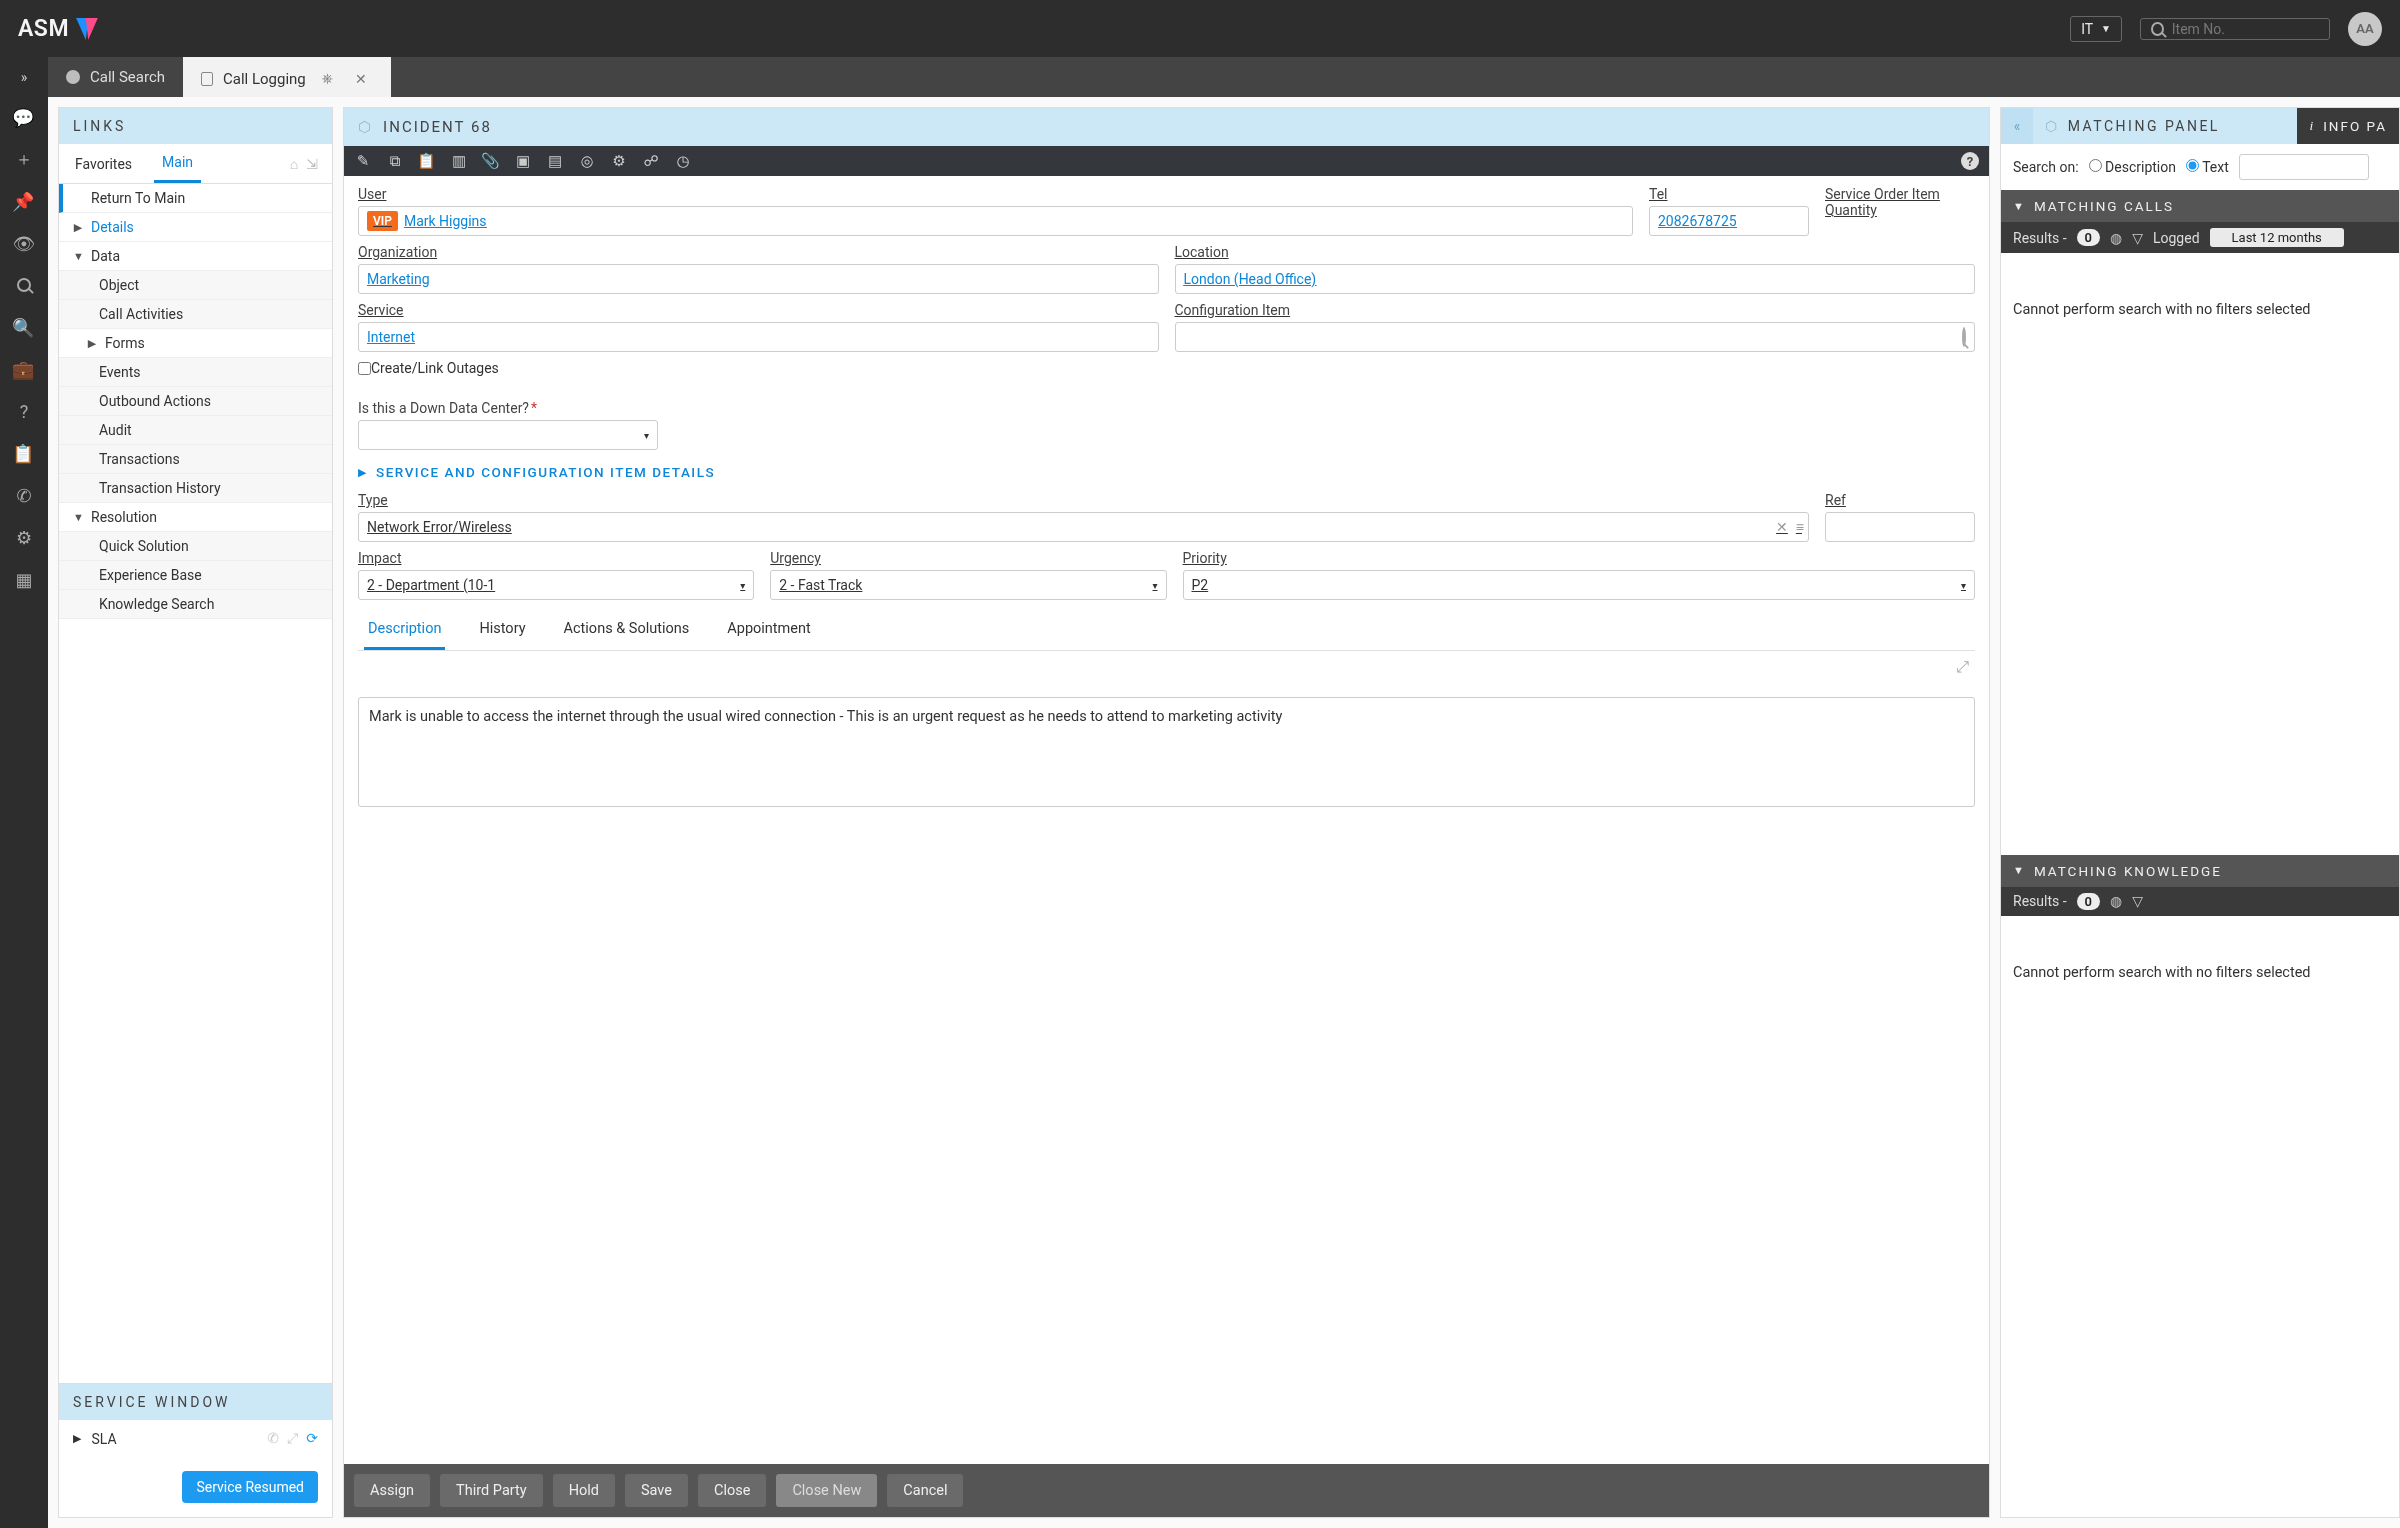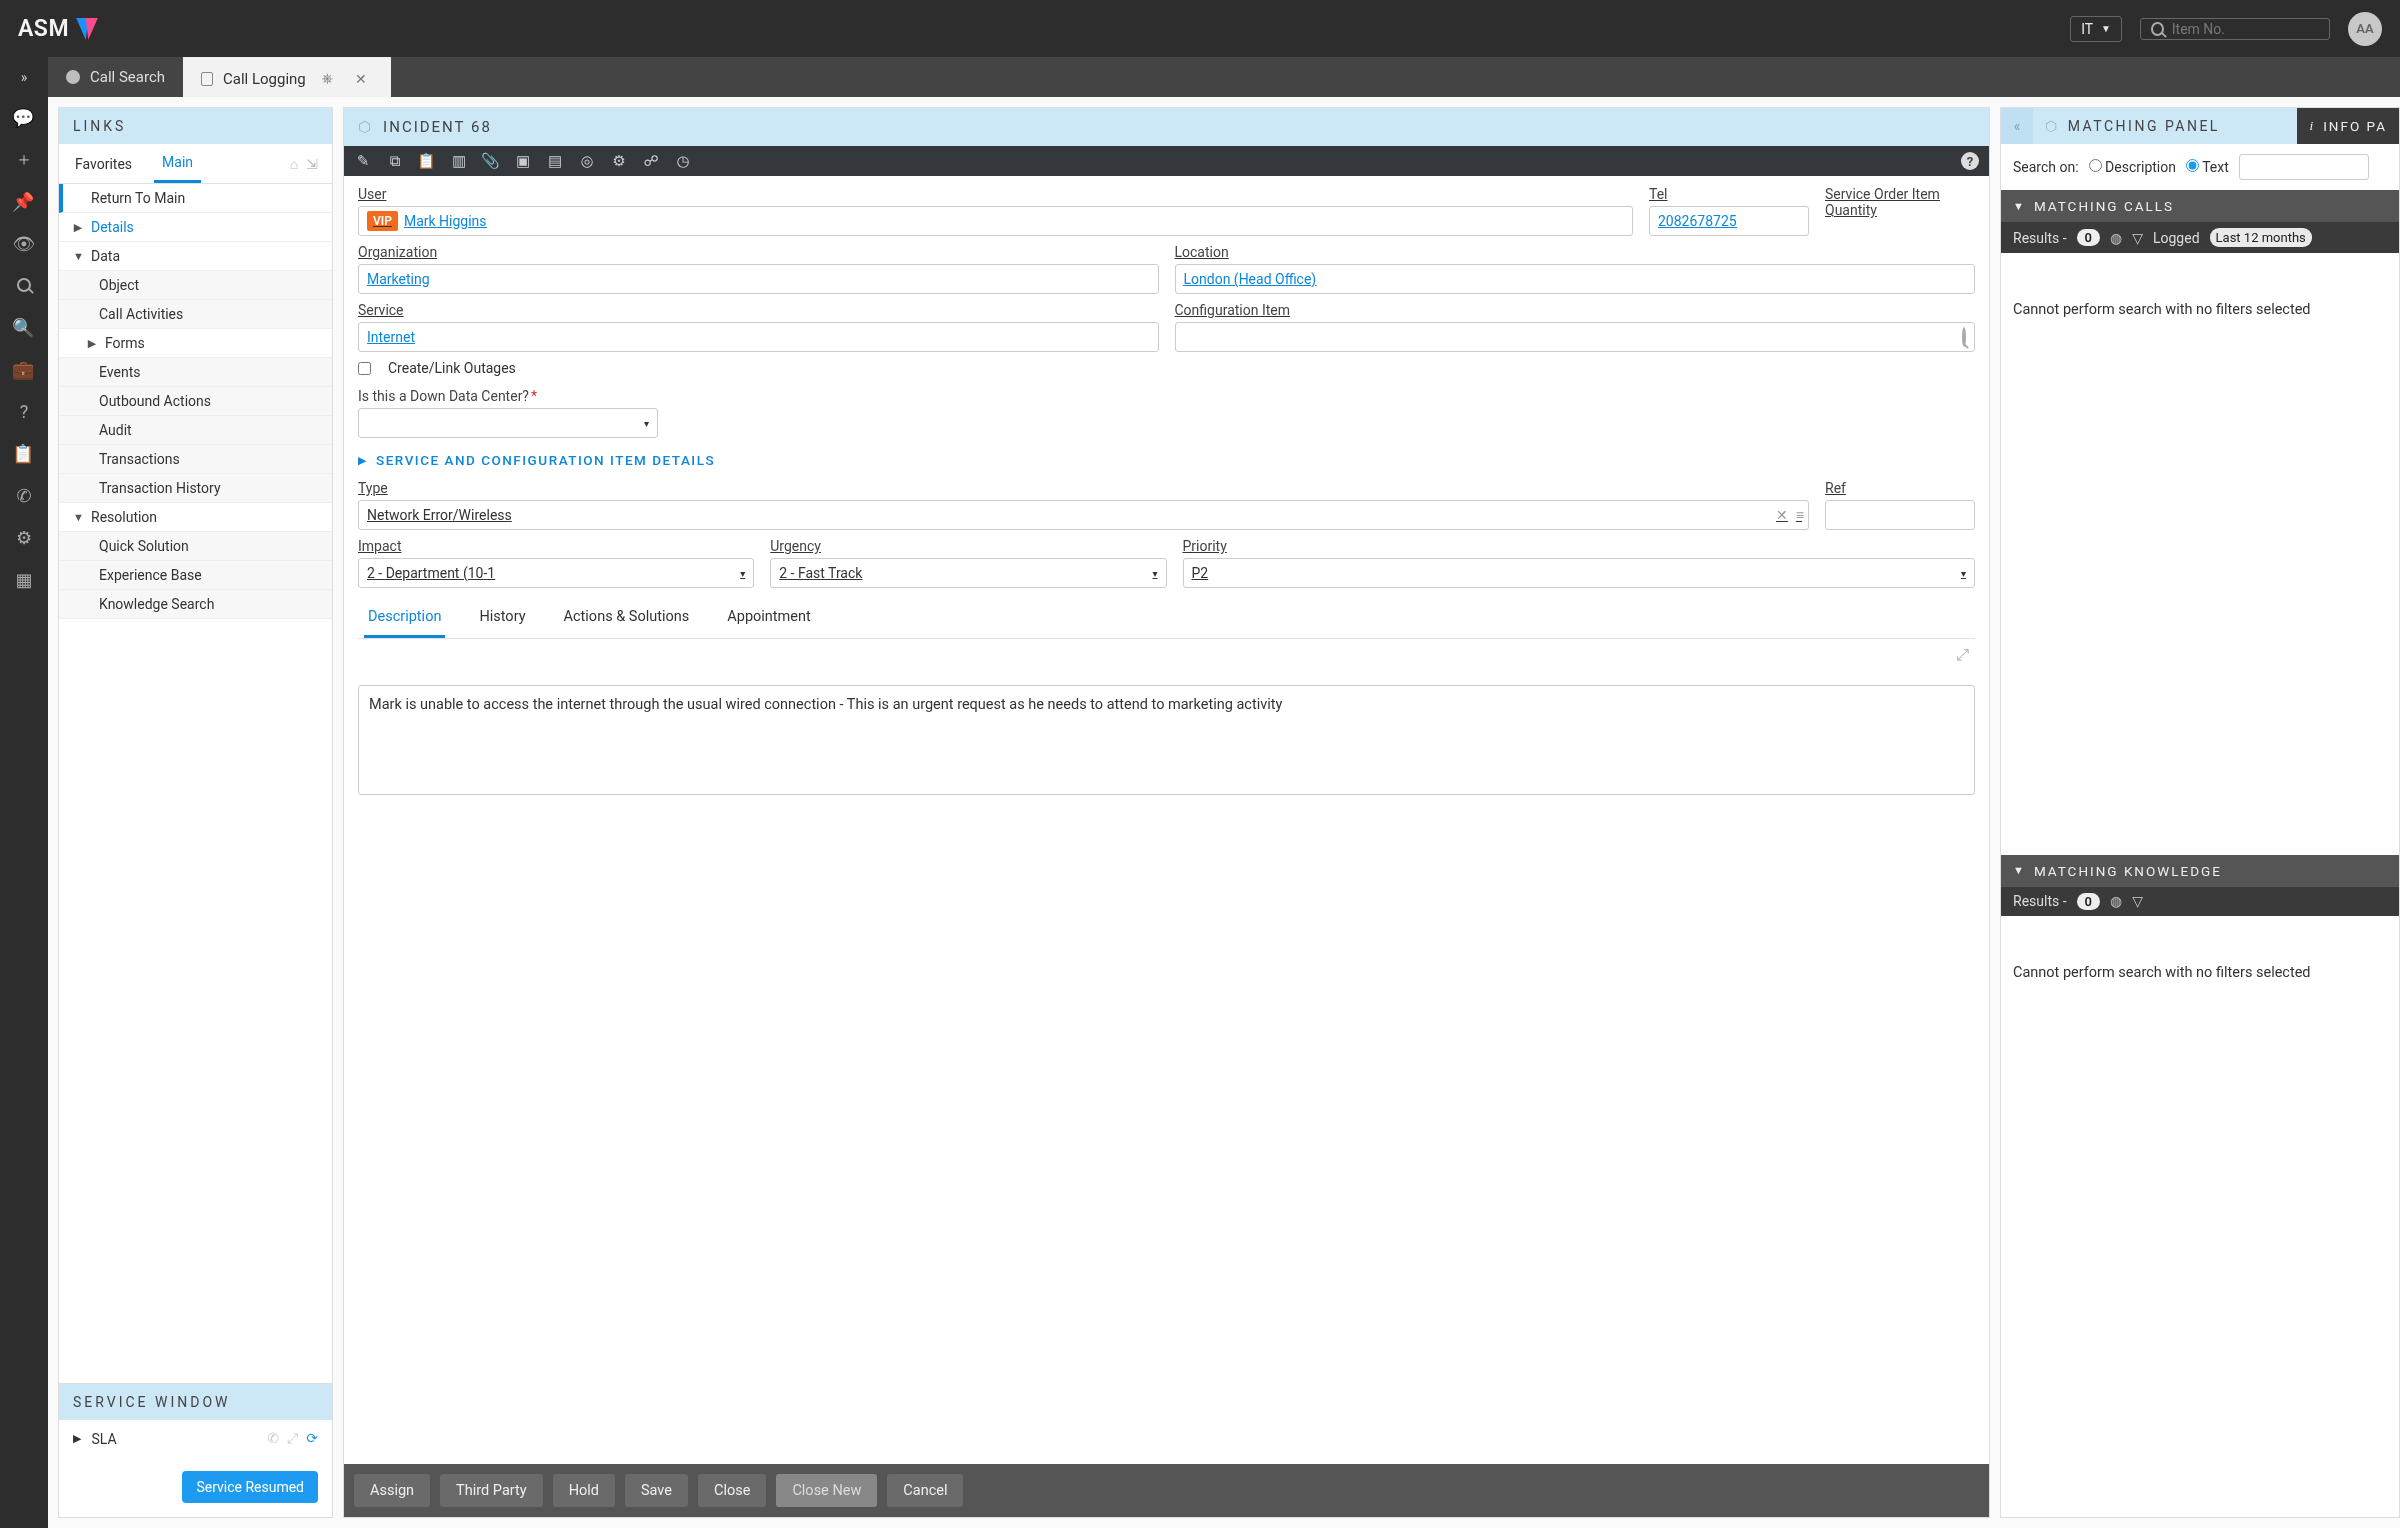--- a/index.html
+++ b/index.html
@@ -71,21 +71,21 @@
 .row { display:flex; gap:16px; margin-bottom:8px;text-decoration:underline;}
 .fld { display:flex; flex-direction:column; gap:4px;}
 .fld label { font-size:14px; color:#444;}
 .req { color:#c33; margin-left:2px;}
 .inp, .selectlike { border:1px solid #ccc; border-radius:3px; height:30px; padding:2px 8px; font-size:14px; background:#fff; display:flex; align-items:center; gap:6px;}
 .selectlike { justify-content:space-between;}
 .inp input { border:none; outline:none; width:100%; font-size:14px;}
 .link-text { color:#0d87d9; text-decoration:underline; }
 .vip-chip { background:#f36b1c; color:#fff; font-size:12px; font-weight:600; padding:3px 6px; border-radius:2px;}
 .ci-search { color:#aaa; }
-.checkbox-row { display:flex; align-items:center; gap:17px; margin:2px 0 12px 0;}
+.checkbox-row { display:flex; align-items:center; gap:0; margin:2px 0 24px 0;}
 .section-toggle { color:#0d87d9; letter-spacing:1.5px; font-size:13.5px; display:flex; align-items:center; gap:8px; margin:6px 0 12px 0; font-weight:500;}
 .type-row .type-box { flex:1; display:flex; align-items:center; border:1px solid #ccc; border-radius:3px; height:30px; padding:0 6px 0 8px; gap:8px;}
 .type-row .type-box .x { color:#999; margin-left:auto;}
 .type-row .type-box .bars { color:#999; letter-spacing:-2px;}
 .sub-tabs { display:flex; gap:30px; border-bottom:1px solid #e0e0e0; margin-top:10px; padding:0 6px;}
 .sub-tab { padding:10px 4px; font-size:14.5px; color:#333;}
 .sub-tab.active { color:#0d87d9; border-bottom:3px solid #0d87d9;}
 .desc-wrap { position:relative; margin-top:8px;}
 .expand-icon { position:absolute; right:6px; top:-2px; color:#aaa; font-size:16px;}
 .desc-text { width:100%; min-height:110px; border:1px solid #ccc; border-radius:3px; padding:10px; font-size:14.5px; resize:none; font-family:inherit; color:#333;margin-top:38px;}
@@ -99,21 +99,21 @@
 .collapse-box { background:#bfe0f2; width:32px; display:flex; align-items:center; justify-content:center; color:#6aa6c8; font-size:14px;}
 .right-title { flex:1; padding:10px 12px; font-size:14px; letter-spacing:2.5px; color:#444; display:flex; align-items:center; gap:8px;}
 .info-pane { background:#3a3a3a; color:#eee; padding:10px 12px; font-size:13.5px; letter-spacing:2px; display:flex; align-items:center; gap:8px;}
 .search-on { display:flex; align-items:center; gap:10px; padding:10px 12px; font-size:14px;}
 .search-on input[type=radio]{ accent-color:#1d9bf0;}
 .search-on input[type=text]{ border:1px solid #ccc; border-radius:3px; height:26px; width:130px; padding:0 6px;}
 .match-section-head { background:#555; color:#eee; padding:8px 12px; font-size:13.5px; letter-spacing:2px; display:flex; align-items:center; gap:8px;}
 .match-section-head .caret { font-size:11px;}
 .results-bar { background:#3a3a3a; color:#ddd; padding:6px 12px; display:flex; align-items:center; gap:10px; font-size:14px;}
 .count-pill { background:#eee; color:#222; border-radius:10px; padding:1px 8px; font-size:13px; font-weight:600;}
-.logged-pill { background:#eaeaea; color:#222; border-radius:9px; padding:2px 6px; font-size:13px;}
+.logged-pill { background:#eaeaea; color:#222; border-radius:3px; padding:2px 22px; font-size:13px;}
 .results-bar .ico { color:#ccc; font-size:14px;}
 .match-body { padding:10px 12px; font-size:14.5px; color:#333;margin-top:38px;}
 .spacer-flex { flex:1; }
 .caret-down { font-size:10px; }
 </style>
 </head>
 <body>
 
 <div class="topbar">
   <div class="logo">

